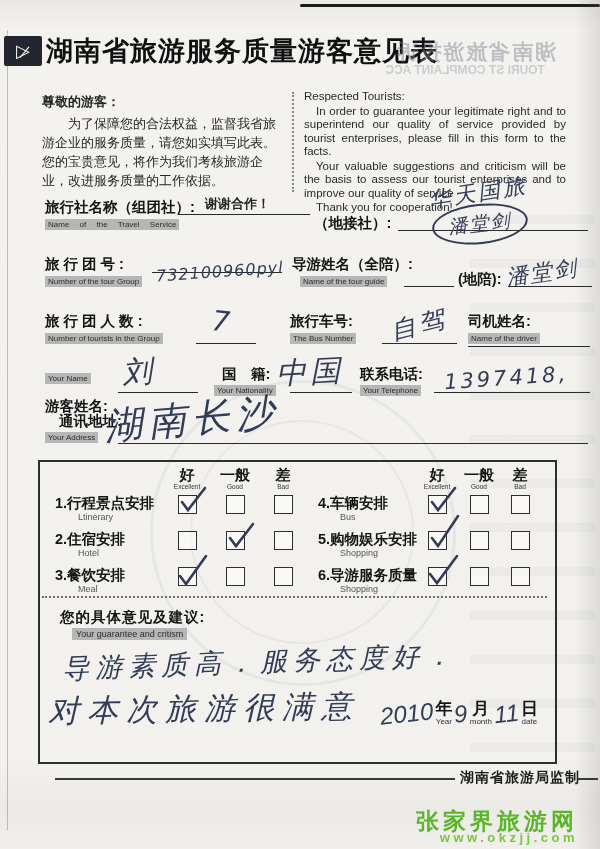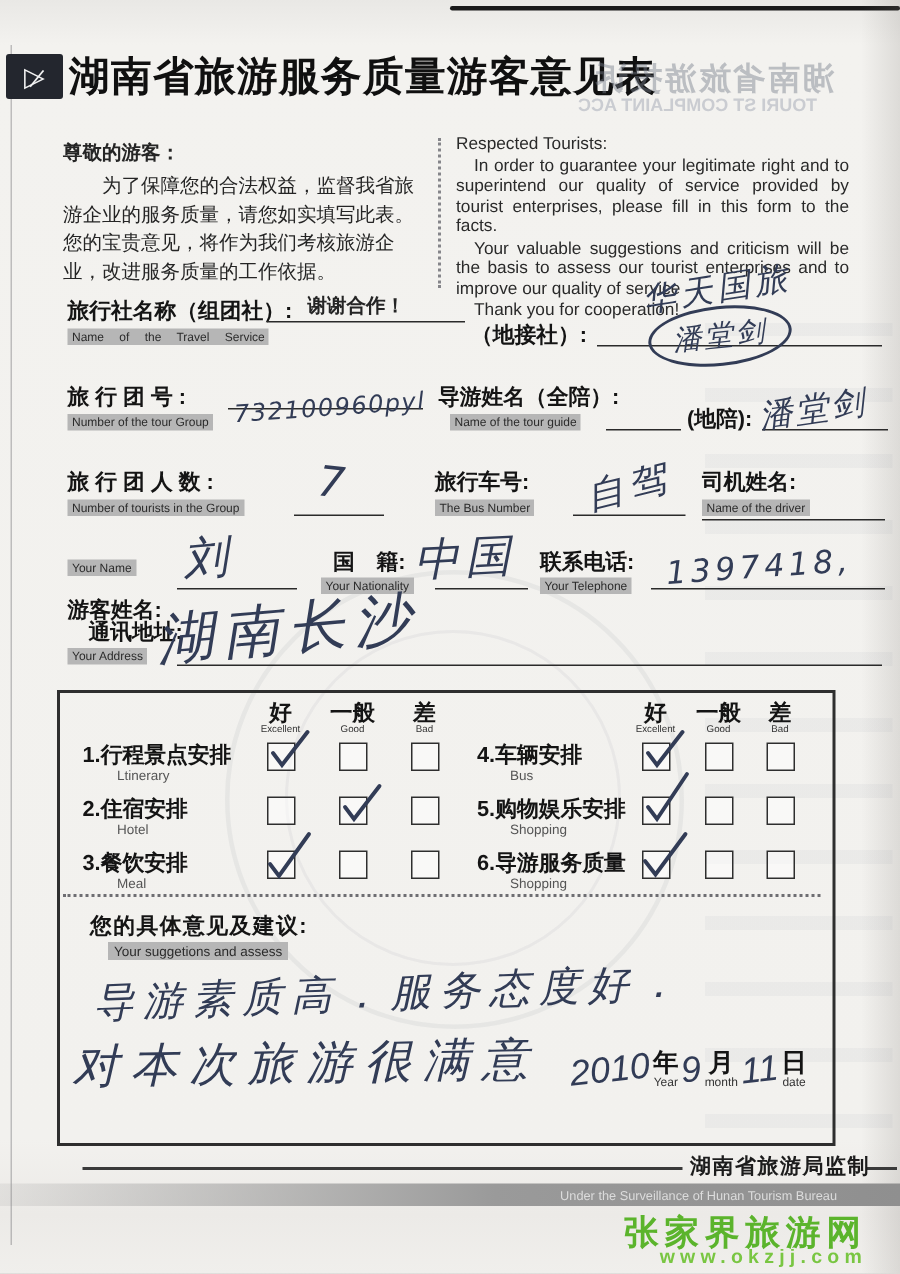--- a/index.html
+++ b/index.html
@@ -232,21 +232,21 @@
       <svg width="34" height="30" viewBox="0 0 34 30">
         <path d="M4 18 L11 27 L31 0" fill="none" stroke="#323c56" stroke-width="2.6" stroke-linecap="round"></path>
       </svg>
     </div>
   <div class="chk" style="left:470px;top:567px;"></div>
   <div class="chk" style="left:511px;top:567px;"></div>
 
   <div class="dotted-sep"></div>
 
   <div class="sugg-cn">您的具体意见及建议:</div>
-  <div class="sugg-en">Your suggetions and assess</div>
+  <div class="sugg-en">Your guarantee and critism</div>
   <div class="ink hand-line1" style="left:62px;top:644px;">导游素质高．服务态度好．</div>
   <div class="ink hand-line2" style="left:48px;top:688px;">对本次旅游很满意</div>
 
   <div class="date-block">
     <span class="date-num">2010</span>
     <span class="date-unit">
       <span class="cn">年</span>
       <span class="en">Year</span>
     </span>
     <span class="date-num">9</span>
@@ -257,19 +257,16 @@
     <span class="date-num">11</span>
     <span class="date-unit">
       <span class="cn">日</span>
       <span class="en">date</span>
     </span>
   </div>
 
   <div class="foot-line-long"></div>
   <div class="foot-line-short"></div>
   <div class="supervision-cn">湖南省旅游局监制</div>
-  <div class="gray-bar">
-    <span>Under the Surveillance of Hunan Tourism Bureau</span>
-  </div>
   <div class="wm-site" style="color: rgb(91, 180, 44);">张家界旅游网</div>
   <div class="wm-url" style="color: rgb(121, 198, 66);">www.okzjj.com</div>
 
 </div>
 
 </body></html>

